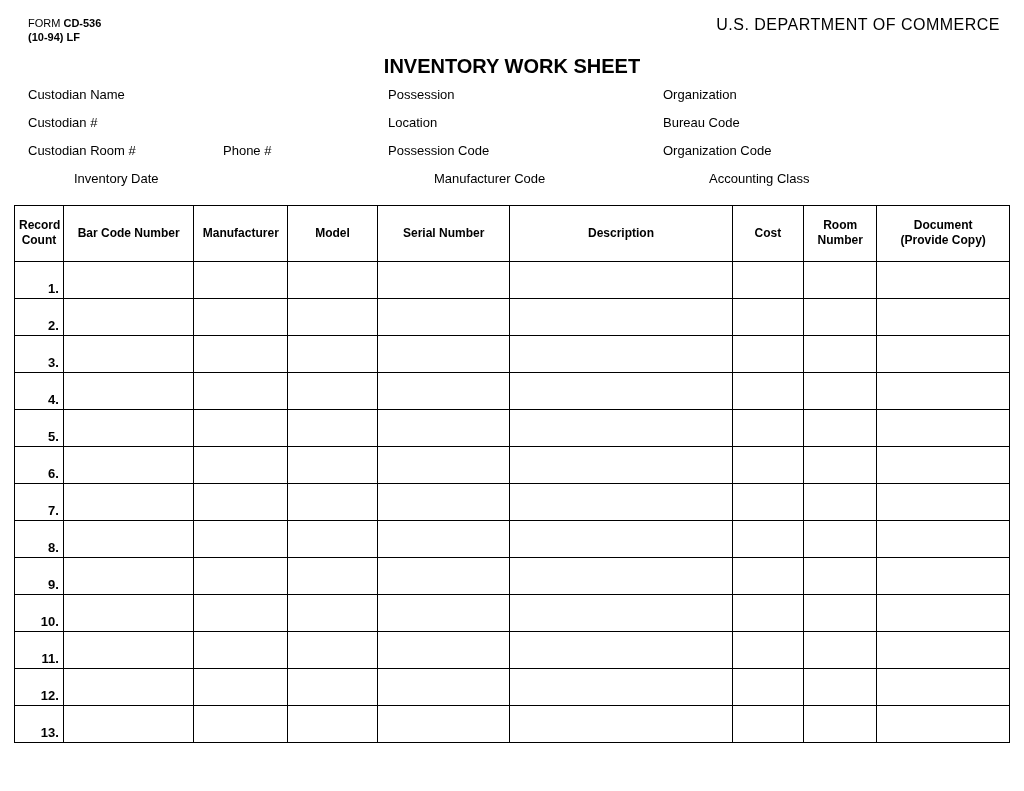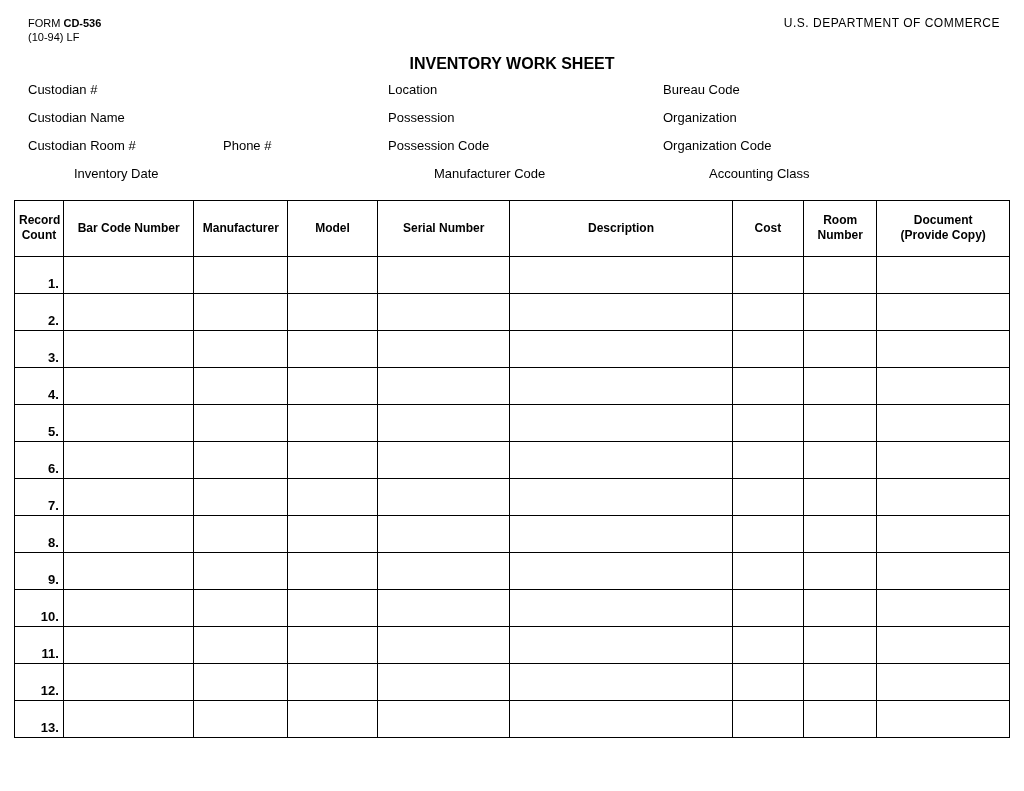--- a/index.html
+++ b/index.html
@@ -18,25 +18,25 @@
   .topbar {
     display: flex;
     justify-content: space-between;
     align-items: flex-start;
     font-size: 11px;
     padding: 0 10px 4px 14px;
   }
   .form-left { line-height: 1.3; }
   .form-left .form-prefix { font-weight: normal; }
   .form-left .form-num { font-weight: bold; }
-  .form-left .form-rev { display: block; }
-  .dept { font-size: 12px; letter-spacing: 0.5px; }
+  .form-left .form-rev { display: block; font-weight: bold; }
+  .dept { font-size: 16px; letter-spacing: 0.5px; }
   .title {
     text-align: center;
-    font-size: 16px;
+    font-size: 20px;
     font-weight: bold;
     margin: 6px 0 10px 0;
   }
   .fields {
     padding: 0 0 10px 14px;
   }
   .field-row {
     display: flex;
     font-size: 13px;
     line-height: 1.0;
@@ -93,30 +93,30 @@
       <span class="form-prefix">FORM </span><span class="form-num">CD-536</span>
       <span class="form-rev">(10-94)  LF</span>
     </div>
     <div class="dept">U.S.  DEPARTMENT  OF  COMMERCE</div>
   </div>
 
   <div class="title">INVENTORY WORK SHEET</div>
 
   <div class="fields">
     <div class="field-row">
+      <div class="col-a">Custodian Name</div>
+      <div class="col-phone"></div>
+      <div class="col-b">Possession</div>
+      <div class="col-c">Organization</div>
+    </div>
+    <div class="field-row">
       <div class="col-a">Custodian #</div>
       <div class="col-phone"></div>
       <div class="col-b">Location</div>
       <div class="col-c">Bureau Code</div>
-    </div>
-    <div class="field-row">
-      <div class="col-a">Custodian Name</div>
-      <div class="col-phone"></div>
-      <div class="col-b">Possession</div>
-      <div class="col-c">Organization</div>
     </div>
     <div class="field-row">
       <div class="col-a">Custodian Room #</div>
       <div class="col-phone">Phone #</div>
       <div class="col-b">Possession Code</div>
       <div class="col-c">Organization Code</div>
     </div>
     <div class="field-row">
       <div class="col-a">Inventory Date</div>
       <div class="col-phone"></div>

